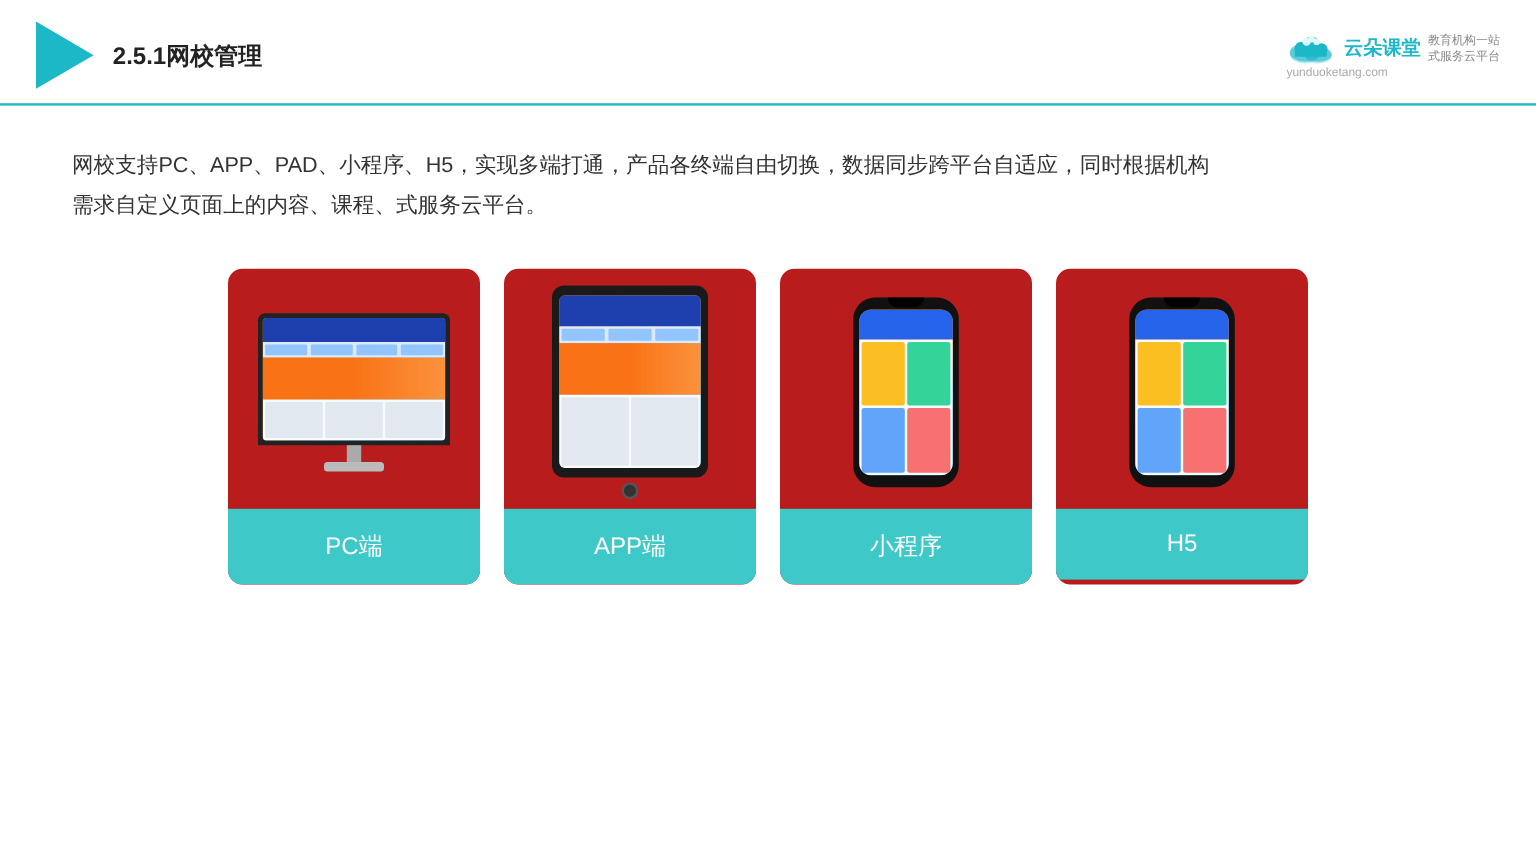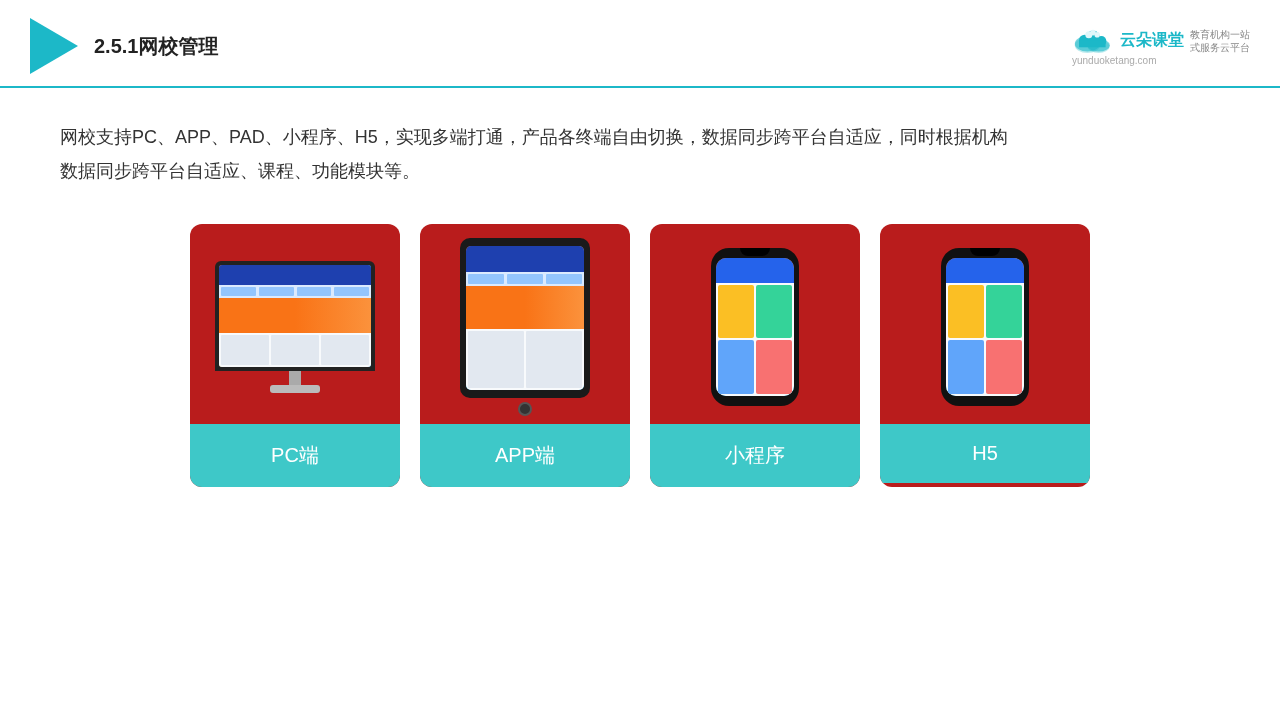--- a/index.html
+++ b/index.html
@@ -341,21 +341,21 @@
         <div>教育机构一站</div>
         <div>式服务云平台</div>
       </div>
     </div>
     <div class="brand-url">yunduoketang.com</div>
   </div>
 </div>
 
 <div class="description">
   <div>网校支持PC、APP、PAD、小程序、H5，实现多端打通，产品各终端自由切换，数据同步跨平台自适应，同时根据机构</div>
-  <div>数据同步跨平台自适应、课程、功能模块等。</div>
+  <div>需求自定义页面上的内容、课程、式服务云平台。</div>
 </div>
 
 <div class="cards-container">
 
   <div class="device-card">
     <div class="device-preview">
       <div class="monitor">
         <div class="monitor-screen-outer">
           <div class="monitor-screen-inner">
             <div class="pc-screen-header"></div>

